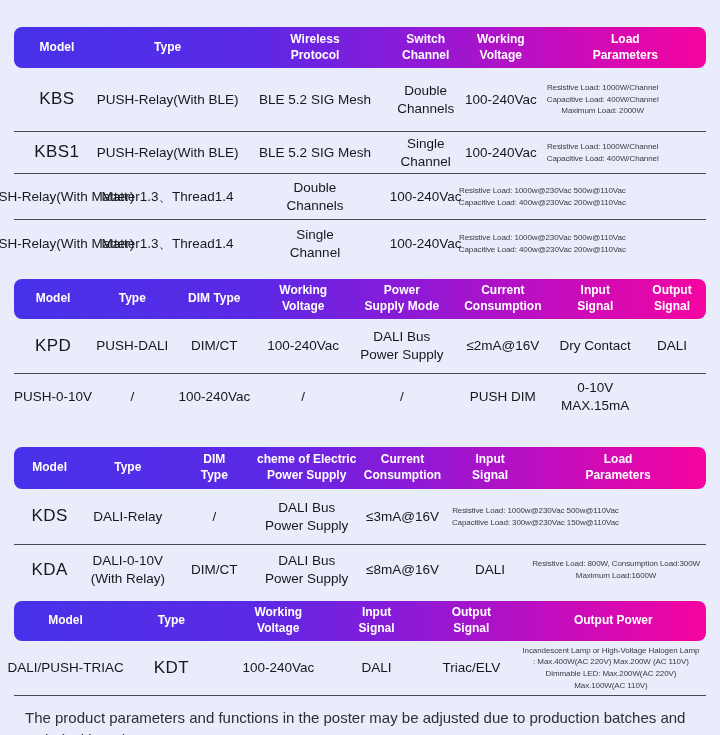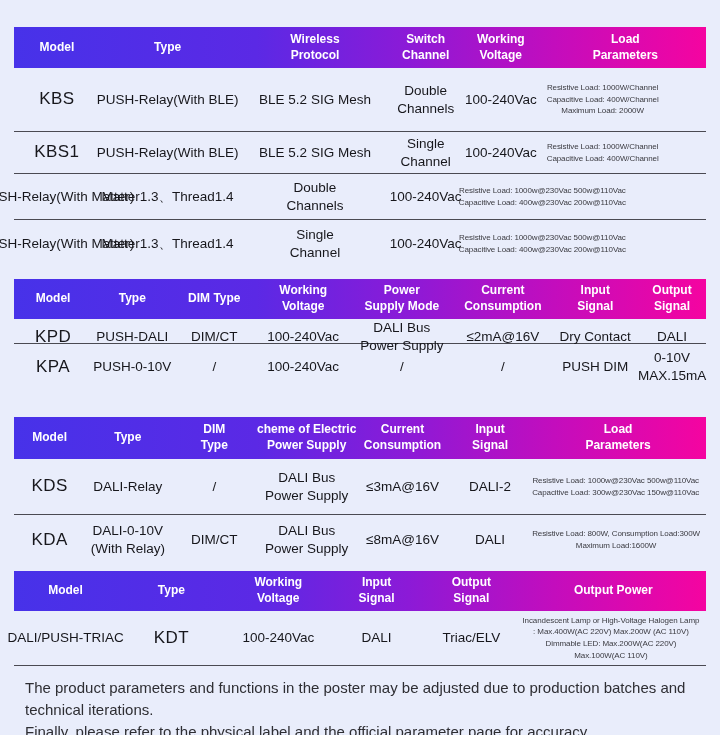--- a/index.html
+++ b/index.html
@@ -8,20 +8,21 @@
     background:#e9edfb;
     font-family:"Liberation Sans", sans-serif;
     overflow:hidden;
   }
   .page{padding:27px 14px 0;}
   .tbl{width:692px;}
   .thead{
     display:grid;align-items:stretch;
     background:linear-gradient(90deg,#4732e9 0%,#5b29e5 35%,#8c1ad7 57%,#c30dbd 78%,#f504a0 100%);
     color:#ffffff;
+    border-radius:8px;
   }
   .hc{
     display:flex;align-items:center;justify-content:center;
     text-align:center;font-size:12px;font-weight:700;
     white-space:pre;line-height:1.3;overflow:visible;
   }
   .row{display:grid;box-sizing:border-box;}
   .row.sep{border-bottom:1.6px solid #4a4a52;}
   .c{
     display:flex;align-items:center;justify-content:center;
@@ -112,33 +113,32 @@
 Voltage</div>
       <div class="hc">Power
 Supply Mode</div>
       <div class="hc">Current
 Consumption</div>
       <div class="hc">Input
 Signal</div>
       <div class="hc">Output
 Signal</div>
     </div>
-    <div class="row sep t2" style="height:25px">
+    <div class="row sep t2" style="height:55px">
       <div class="c model">KPD</div>
       <div class="c">PUSH-DALI</div>
       <div class="c">DIM/CT</div>
       <div class="c">100-240Vac</div>
       <div class="c">DALI Bus
 Power Supply</div>
       <div class="c">≤2mA@16V</div>
       <div class="c">Dry Contact</div>
       <div class="c">DALI</div>
     </div>
     <div class="row t2" style="height:46px">
-      <div class="c model">KPA</div>
       <div class="c">PUSH-0-10V</div>
       <div class="c">/</div>
       <div class="c">100-240Vac</div>
       <div class="c">/</div>
       <div class="c">/</div>
       <div class="c">PUSH DIM</div>
       <div class="c">0-10V
 MAX.15mA</div>
     </div>
   </section>
@@ -158,21 +158,20 @@
       <div class="hc">Load
 Parameters</div>
     </div>
     <div class="row sep t3" style="height:56px">
       <div class="c model">KDS</div>
       <div class="c">DALI-Relay</div>
       <div class="c">/</div>
       <div class="c">DALI Bus
 Power Supply</div>
       <div class="c">≤3mA@16V</div>
-      <div class="c">DALI-2</div>
       <div class="c small">Resistive Load: 1000w@230Vac 500w@110Vac
 Capacitive Load: 300w@230Vac 150w@110Vac</div>
     </div>
     <div class="row t3" style="height:50px">
       <div class="c model">KDA</div>
       <div class="c">DALI-0-10V
 (With Relay)</div>
       <div class="c">DIM/CT</div>
       <div class="c">DALI Bus
 Power Supply</div>

